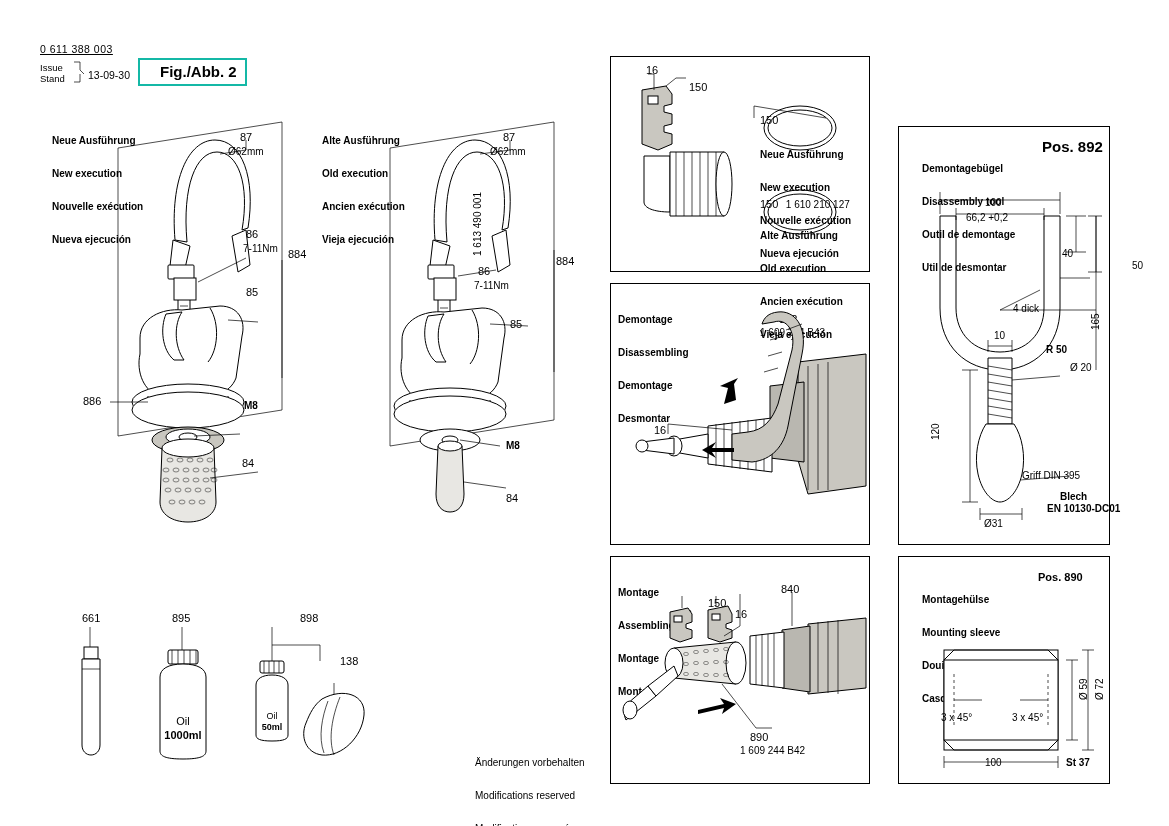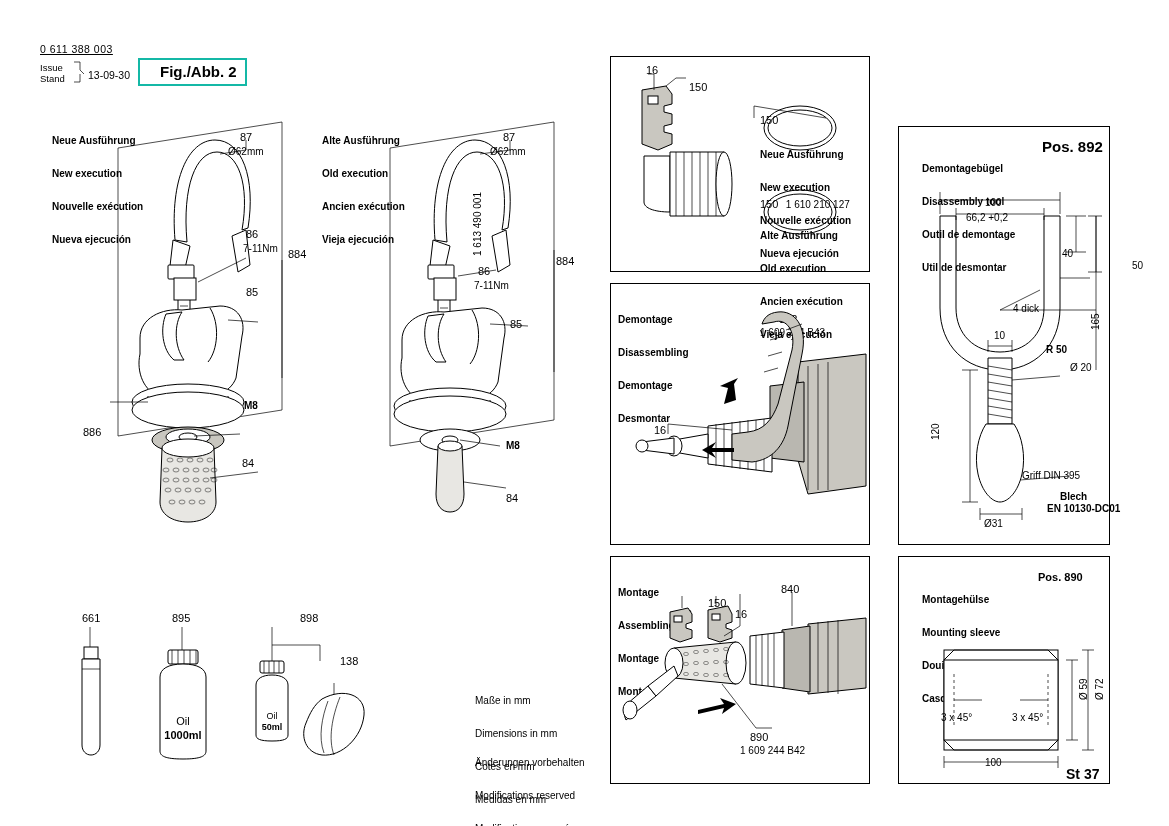--- a/index.html
+++ b/index.html
@@ -126,21 +126,21 @@
       <path class="ln-thin" d="M212 150 L212 268" stroke-dasharray="0"></path>
     </svg>
   </div>
 
   <div class="abs num" style="left:240px;top:131px;">87</div>
   <div class="abs t" style="left:228px;top:146px;">Ø62mm</div>
   <div class="abs num" style="left:246px;top:228px;">86</div>
   <div class="abs t" style="left:243px;top:243px;">7-11Nm</div>
   <div class="abs num" style="left:288px;top:248px;">884</div>
   <div class="abs num" style="left:246px;top:286px;">85</div>
-  <div class="abs num" style="left:83px;top:395px;margin-top:31px;">886</div>
+  <div class="abs num" style="left:83px;top:395px;">886</div>
   <div class="abs t b" style="left:244px;top:400px;">M8</div>
   <div class="abs num" style="left:242px;top:457px;">84</div>
 
   <div class="abs" style="left:330px;top:110px;">
     <svg width="250" height="420">
       <path class="ln-thin" d="M60 38 L224 12 L224 310 L60 336 Z"></path>
       <path class="ln" d="M105 130 C100 70 118 30 145 30 C172 30 186 68 178 118"></path>
       <path class="ln" d="M117 132 C112 76 126 42 147 42 C168 42 180 74 172 120"></path>
       <path class="ln" d="M105 130 L117 132 M178 118 L172 120"></path>
       <path class="ln" d="M103 130 L99 165 L112 172 L120 136 Z"></path>
@@ -207,26 +207,20 @@
       <text x="212" y="94" font-size="9" font-family="Liberation Sans" text-anchor="middle">Oil</text>
       <text x="212" y="105" font-size="9" font-family="Liberation Sans" text-anchor="middle" font-weight="bold">50ml</text>
 
       <path class="fillw" d="M262 74 C284 62 306 70 304 90 C302 112 282 132 262 130 C246 128 240 112 246 98 C250 88 254 80 262 74 Z"></path>
       <path class="ln-thin" d="M268 76 C262 92 258 112 264 128"></path>
       <path class="ln-thin" d="M280 72 C272 92 268 114 274 130"></path>
       <path class="ln-thin" d="M274 58 L274 70"></path>
     </svg>
   </div>
 
-  <div class="abs t" style="left:475px;top:673px;">
-    <div>Maße in mm</div>
-    <div>Dimensions in mm</div>
-    <div>Cotes en mm</div>
-    <div>Medidas en mm</div>
-  </div>
   <div class="abs t" style="left:475px;top:735px;">
     <div>Änderungen vorbehalten</div>
     <div>Modifications reserved</div>
     <div>Modifications reservées</div>
     
   </div>
 
   <div class="box" style="left:610px;top:56px;width:260px;height:216px;"></div>
   <div class="abs" style="left:614px;top:60px;">
     <svg width="250" height="210">
@@ -477,15 +471,15 @@
         <path d="M34 60 L62 60"></path>
           <path d="M128 60 L100 60"></path>
       </g>
     </svg>
   </div>
   <div class="abs t" style="left:941px;top:712px;">3 x 45°</div>
   <div class="abs t" style="left:1012px;top:712px;">3 x 45°</div>
   <div class="abs t" style="left:1078px;top:700px;transform:rotate(-90deg);transform-origin:left top;">Ø 59</div>
   <div class="abs t" style="left:1094px;top:700px;transform:rotate(-90deg);transform-origin:left top;">Ø 72</div>
   <div class="abs t" style="left:985px;top:757px;">100</div>
-  <div class="abs t b" style="left:1066px;top:757px;font-size:14px;margin-top:12px;">St 37</div>
+  <div class="abs t b" style="left:1066px;top:757px;font-size:10px;">St 37</div>
 
 </div>
 
 </body></html>

